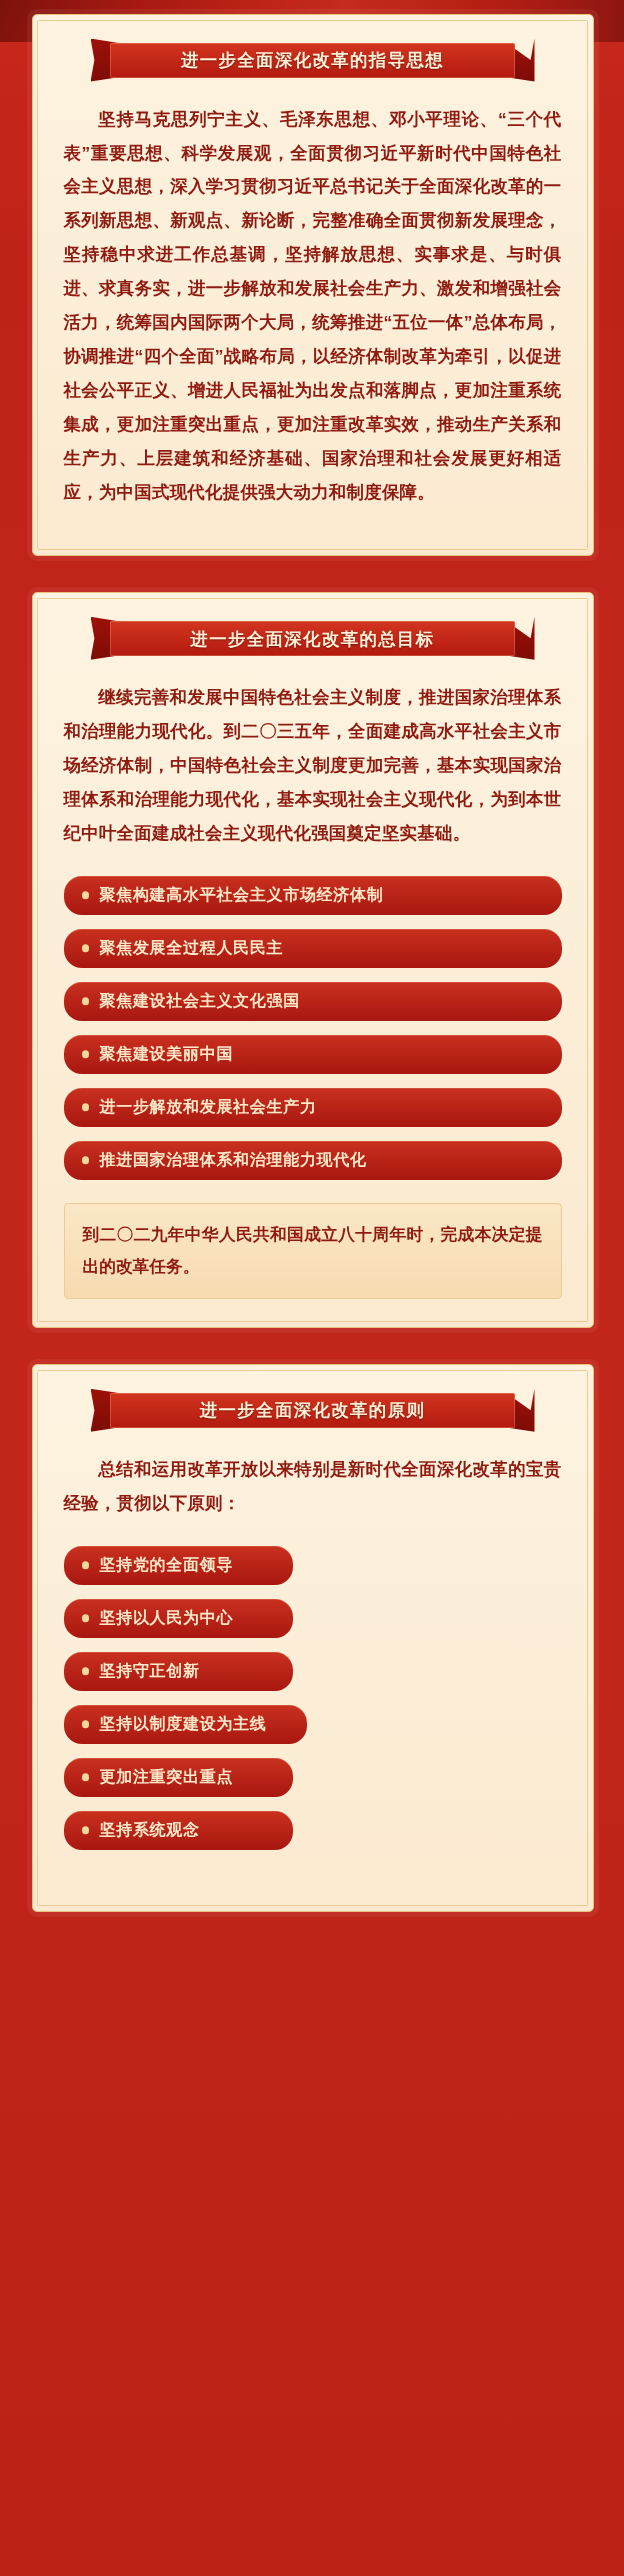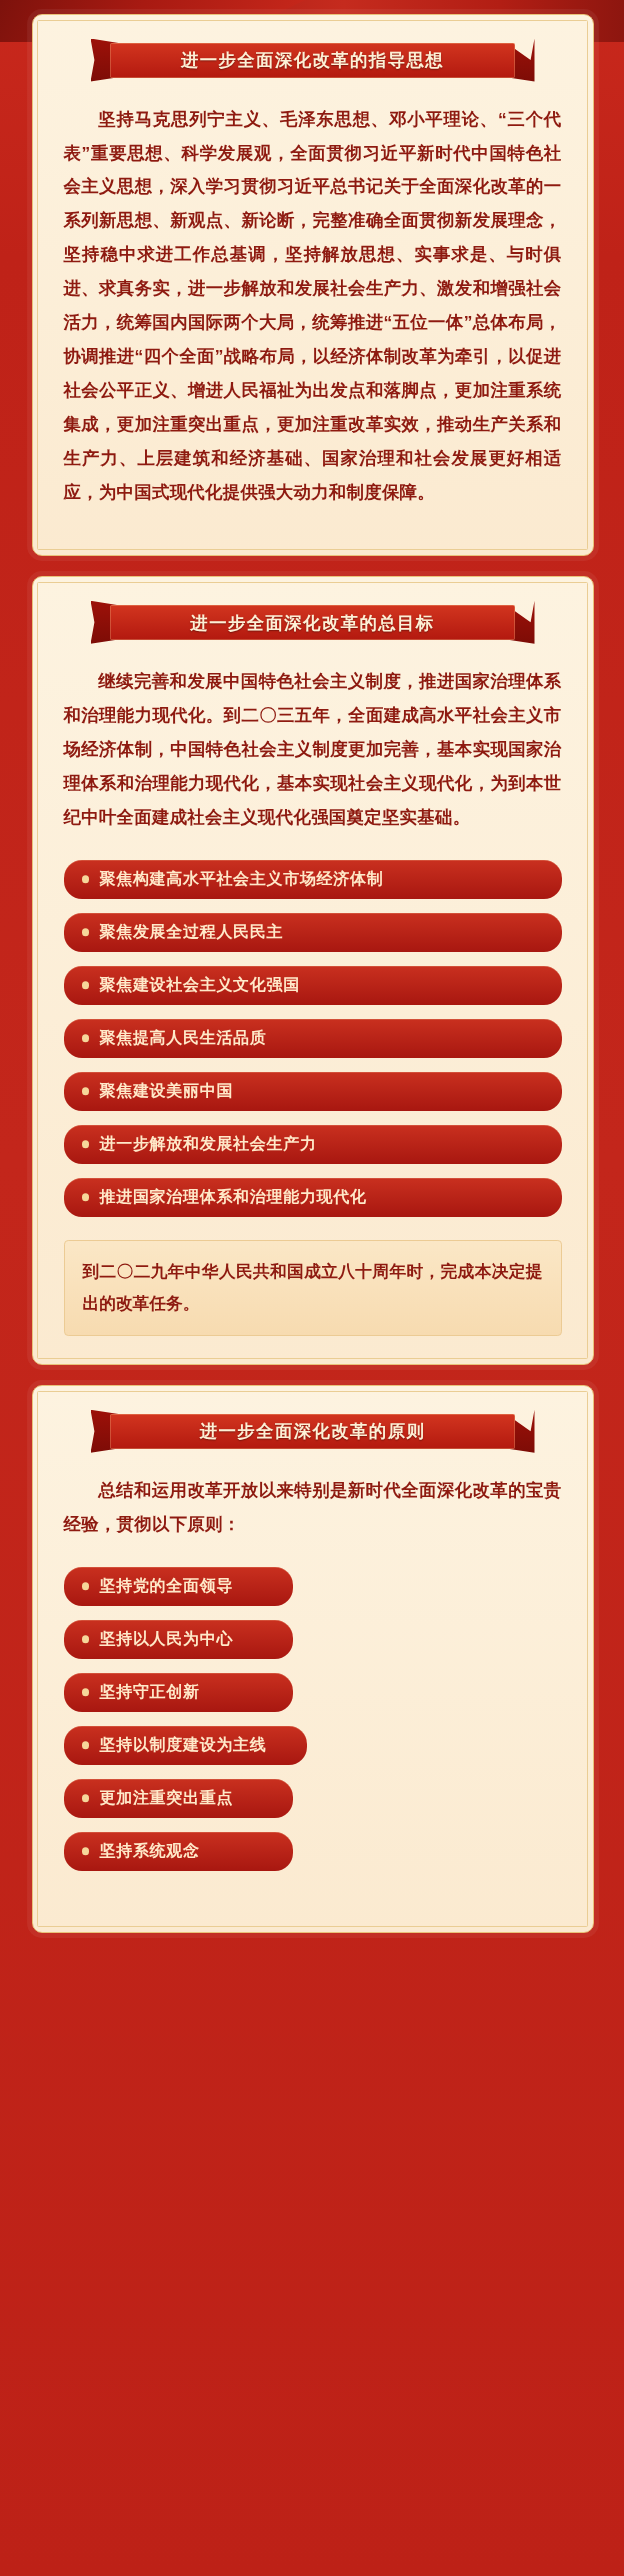--- a/index.html
+++ b/index.html
@@ -43,24 +43,24 @@
     position: relative;
     width: 562px;
     margin: 0 auto;
     padding-top: 14px;
     box-sizing: border-box;
   }
   
   .gold-panel {
     position: relative;
     border: 1.4px solid #e8c27a;
-    border-radius: 10px;
+    border-radius: 5px;
     background: linear-gradient(180deg, #fdf3e0 0%, #fbead0 100%);
     padding: 0;
-    margin-bottom: 20px;
+    margin-bottom: 36px;
     box-shadow: 0 0 0 4.9px rgba(255,255,255,0.06);
   }
   .gold-panel:before {
     content: "";
     position: absolute;
     left: 4.9px; right: 4.9px; top: 4.9px; bottom: 4.9px;
     border: 0.7px solid #eacd94;
     border-radius: 1.4px;
     pointer-events: none;
   }
@@ -213,24 +213,20 @@
           <div class="pill">
             <span class="dot"></span>
             <span>聚焦发展全过程人民民主</span>
           </div>
           <div class="pill">
             <span class="dot"></span>
             <span>聚焦建设社会主义文化强国</span>
           </div>
           <div class="pill">
             <span class="dot"></span>
-            <span>聚焦提高人民生活品质</span>
-          </div>
-          <div class="pill">
-            <span class="dot"></span>
             <span>聚焦建设美丽中国</span>
           </div>
           <div class="pill">
             <span class="dot"></span>
             <span>进一步解放和发展社会生产力</span>
           </div>
           <div class="pill">
             <span class="dot"></span>
             <span>推进国家治理体系和治理能力现代化</span>
           </div>

